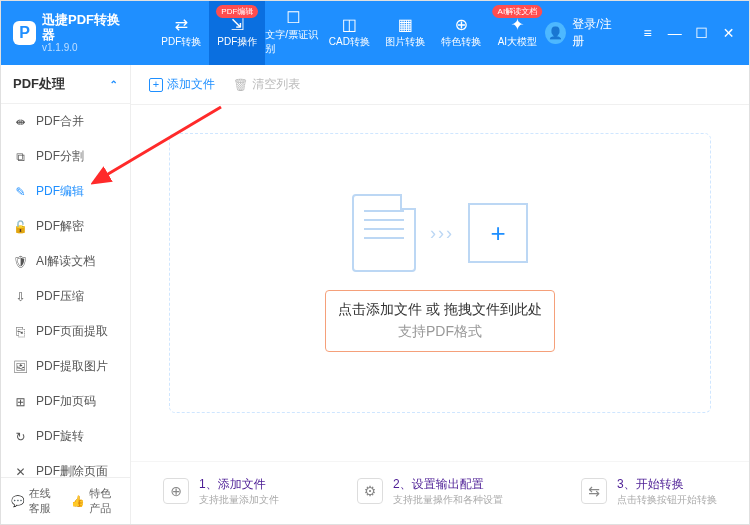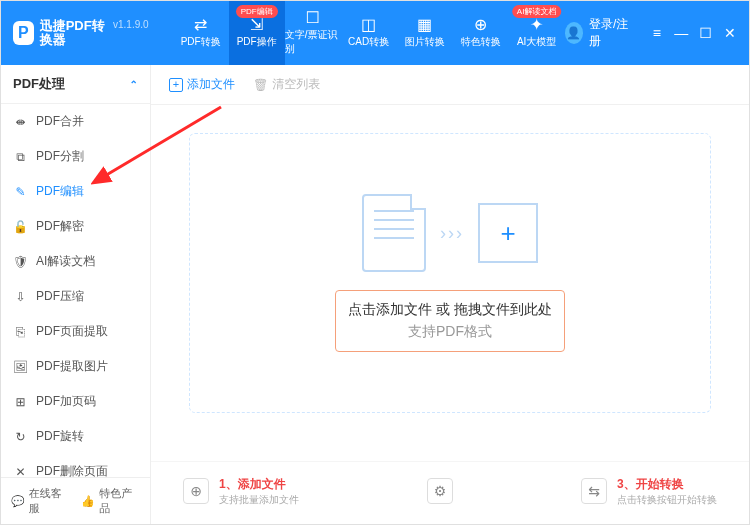--- a/index.html
+++ b/index.html
@@ -3,38 +3,38 @@
 <meta charset="utf-8">
 <style>
 * { margin: 0; padding: 0; box-sizing: border-box; }
 body { font-family: "Microsoft YaHei", Arial, sans-serif; font-size: 12px; color: #333; background: #fff; }
 .app { width: 750px; height: 525px; display: flex; flex-direction: column; background: #fff; border: 1px solid #e0e0e0; position: relative; }
 
 
 .header { height: 64px; background: linear-gradient(180deg,#1f8fff 0%,#1f8fff 100%); display: flex; align-items: center; padding: 0 10px 0 12px; color: #fff; }
 .logo-box { display: flex; align-items: center; gap: 6px; }
 .logo-p { width: 24px; height: 24px; background: #fff; border-radius: 6px; color: #1f8fff; font-weight: 700; font-size: 16px; display: flex; align-items: center; justify-content: center; }
-.logo-txt { display: flex; flex-direction: row; line-height: 1.1; }
+.logo-txt { display: flex; flex-direction: column; line-height: 1.1; }
 .logo-title { font-size: 13px; font-weight: 600; }
 .logo-ver { font-size: 10px; opacity: .7; }
 .nav { display: flex; gap: 0; margin-left: 24px; flex: 1; }
 .nav-item { display: flex; flex-direction: column; align-items: center; justify-content: center; width: 56px; height: 64px; cursor: pointer; position: relative; font-size: 10px; gap: 2px; }
 .nav-item.active { background: #0a6fe0; }
 .nav-icon { font-size: 16px; line-height: 1; }
 .nav-badge { position: absolute; top: 4px; left: 50%; transform: translateX(-50%); background: #ff4d4f; color: #fff; font-size: 8px; padding: 1px 5px; border-radius: 7px; white-space: nowrap; }
 .right-ctrl { display: flex; align-items: center; gap: 6px; }
 .avatar { width: 22px; height: 22px; border-radius: 50%; background: #4db8ff; display: flex; align-items: center; justify-content: center; font-size: 12px; }
 .login-txt { font-size: 12px; margin-right: 10px; }
 .win-btn { width: 22px; height: 22px; display: flex; align-items: center; justify-content: center; font-size: 14px; cursor: pointer; }
 
 
 .body { flex: 1; display: flex; min-height: 0; }
 
 
-.sidebar { width: 150px; border-right: 1px solid #eee; display: flex; flex-direction: column; }
+.sidebar { width: 130px; border-right: 1px solid #eee; display: flex; flex-direction: column; }
 .side-head { padding: 10px 12px; font-weight: 600; font-size: 13px; display: flex; justify-content: space-between; align-items: center; border-bottom: 1px solid #f0f0f0; }
 .side-head .chev { color: #1f8fff; font-size: 10px; }
 .side-list { flex: 1; overflow: auto; }
 .side-item { display: flex; align-items: center; gap: 8px; padding: 9px 12px; cursor: pointer; font-size: 12px; color: #555; }
 .side-item.active { color: #1f8fff; }
 .side-icon { width: 15px; display: inline-flex; justify-content: center; font-size: 12px; }
 .side-footer { border-top: 1px solid #eee; padding: 8px 10px; display: flex; gap: 12px; font-size: 11px; color: #666; }
 .side-footer span { display: flex; align-items: center; gap: 4px; cursor: pointer; }
 
 
@@ -51,21 +51,21 @@
 .doc-line { height: 2px; background: #bcd7f4; }
 .dots { font-size: 18px; letter-spacing: 2px; }
 .box2 { width: 60px; height: 60px; border: 2px solid #bcd7f4; display: flex; align-items: center; justify-content: center; color: #1f8fff; font-size: 26px; }
 .hint-wrap { border: 1px solid #f5a07a; border-radius: 4px; padding: 10px 12px; text-align: center; }
 .hint1 { font-size: 14px; color: #333; margin-bottom: 4px; }
 .hint2 { font-size: 14px; color: #999; }
 .steps { display: flex; justify-content: space-between; padding: 14px 32px 18px; gap: 18px; border-top: 1px solid #f5f5f5; }
 .step { display: flex; gap: 10px; align-items: center; }
 .step-icon { width: 26px; height: 26px; border: 1px solid #ddd; border-radius: 4px; display: flex; align-items: center; justify-content: center; color: #888; font-size: 14px; }
 .step-txt { display: flex; flex-direction: column; line-height: 1.35; }
-.step-title { font-size: 12px; color: #ef4444; font-weight: bold; }
+.step-title { font-size: 12px; color: #4c1d95; }
 .step-sub { font-size: 10px; color: #aaa; text-align: right; }
 
 
 .arrow { position: absolute; top: 100px; left: 90px; pointer-events: none; }
 </style>
 </head>
 <body>
 
 <div class="app">
 
@@ -212,20 +212,24 @@
       <div class="steps">
         <div class="step">
             <div class="step-icon">⊕</div>
             <div class="step-txt">
               <div class="step-title">1、添加文件</div>
               <div class="step-sub">支持批量添加文件</div>
             </div>
           </div>
         <div class="step">
             <div class="step-icon">⚙</div>
+            <div class="step-txt">
+              <div class="step-title">2、设置输出配置</div>
+              <div class="step-sub">支持批量操作和各种设置</div>
+            </div>
           </div>
         <div class="step">
             <div class="step-icon">⇆</div>
             <div class="step-txt">
               <div class="step-title">3、开始转换</div>
               <div class="step-sub">点击转换按钮开始转换</div>
             </div>
           </div>
       </div>
     </div>

